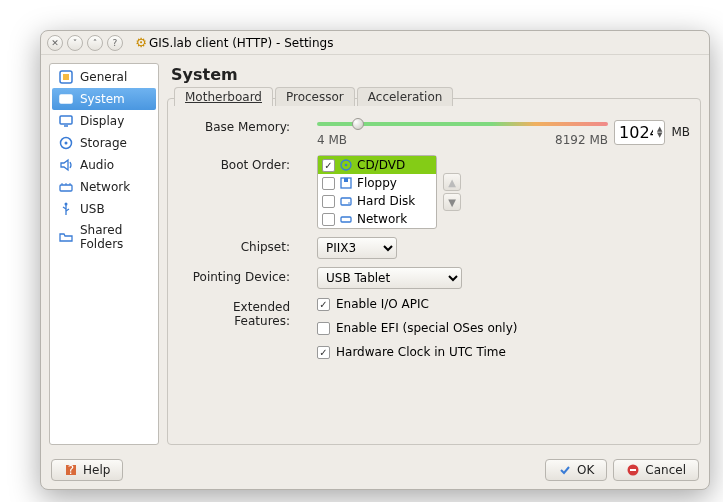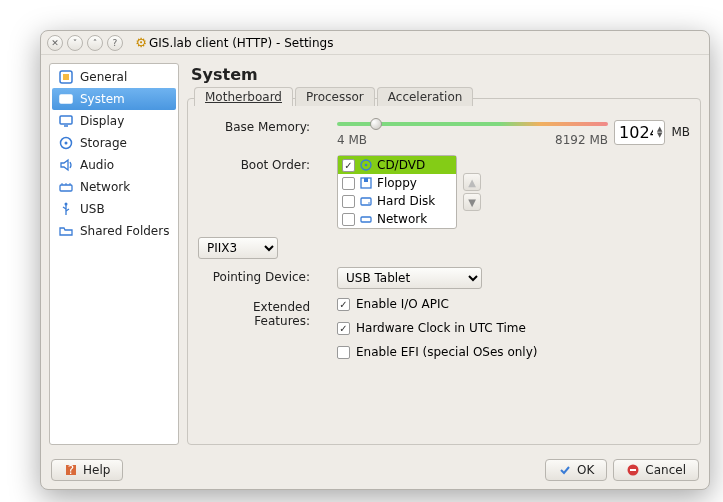--- a/index.html
+++ b/index.html
@@ -5,21 +5,21 @@
 * { box-sizing: border-box; font-family: "DejaVu Sans", "Liberation Sans", sans-serif; font-size: 12px; }
 body { margin: 0; padding: 0; background: #fff; }
 .outer { width: 723px; height: 502px; background: #fff; position: relative; }
 .window { position: absolute; left: 40px; top: 30px; width: 670px; height: 460px; background: #efece7; border: 1px solid #b5b2ac; border-radius: 8px; box-shadow: 0 8px 30px rgba(0,0,0,0.35); display: flex; flex-direction: column; }
 .titlebar { height: 24px; display: flex; align-items: center; padding: 0 6px; border-bottom: 1px solid #d8d5cf; }
 .titlebar-btns { display: flex; gap: 4px; }
 .wbtn { width: 16px; height: 16px; border: 1px solid #b8b5af; border-radius: 50%; background: linear-gradient(#fdfdfb,#e6e3dd); display: flex; align-items: center; justify-content: center; font-size: 9px; color: #666; cursor: default; }
 .gear { width:16px; height:16px; display:inline-flex; align-items:center; justify-content:center; margin-left:10px; color:#c98a00; font-size:13px; }
 .title { flex: 1; text-align: left; font-size: 12px; color: #000000; }
 .body { flex: 1; display: flex; padding: 8px; gap: 8px; }
-.sidebar { width: 130px; background: #fff; border: 1px solid #bfbcb6; border-radius: 3px; padding: 2px; overflow: auto; }
+.sidebar { width: 110px; background: #fff; border: 1px solid #bfbcb6; border-radius: 3px; padding: 2px; overflow: auto; }
 .nav-item { display: flex; align-items: center; gap: 6px; padding: 3px 6px; border-radius: 2px; cursor: default; color: #222; }
 .nav-item svg { flex-shrink: 0; }
 .nav-item.selected { background: linear-gradient(#6fb3f0,#4a97e0); color: #fff; }
 .nav-item.selected svg .fg { stroke:#fff; fill:#fff; }
 .content { flex: 1; display: flex; flex-direction: column; }
 .page-title { font-size: 16px; font-weight: bold; color: #222; margin: 2px 0 8px 4px; }
 .groupbox { flex:1; border: 1px solid #c9c6c0; border-radius: 4px; background: #efece7; position: relative; margin-top: 6px; padding: 10px 10px 10px 10px; }
 .tabs { position: absolute; top: -12px; left: 6px; display: flex; }
 .tab { padding: 2px 10px; border: 1px solid #c9c6c0; border-bottom: none; background: #e6e3dd; border-radius: 4px 4px 0 0; margin-right: 2px; cursor: default; color:#333; }
 .tab.active { background: #efece7; font-weight: 500; text-decoration: underline; text-decoration-color:#888; }
@@ -203,20 +203,21 @@
                 </div>
               </div>
               <div class="boot-btns">
                 <div class="tiny-btn disabled">▲</div>
                 <div class="tiny-btn">▼</div>
               </div>
             </div>
           </div>
 
           <div class="form-row">
+            <div class="form-label">Chipset:</div>
             <div class="form-ctrl">
               <select class="combo" style="width:80px">
                 <option>PIIX3</option>
               </select>
             </div>
           </div>
 
           <div class="form-row">
             <div class="form-label">Pointing Device:</div>
             <div class="form-ctrl">
@@ -227,26 +228,26 @@
           </div>
 
           <div class="form-row">
             <div class="form-label">Extended Features:</div>
             <div class="form-ctrl" style="flex-direction:column; align-items:flex-start">
               <div class="check-row">
                 <span class="chk on"></span>
                 <span>Enable I/O APIC</span>
               </div>
               <div class="check-row">
+                <span class="chk"></span>
+                <span>Enable EFI (special OSes only)</span>
+              </div>
+              <div class="check-row">
                 <span class="chk on"></span>
                 <span>Hardware Clock in UTC Time</span>
-              </div>
-              <div class="check-row">
-                <span class="chk"></span>
-                <span>Enable EFI (special OSes only)</span>
               </div>
             </div>
           </div>
 
         </div>
       </div>
     </div>
 
     <div class="footer">
       <div class="btn">

